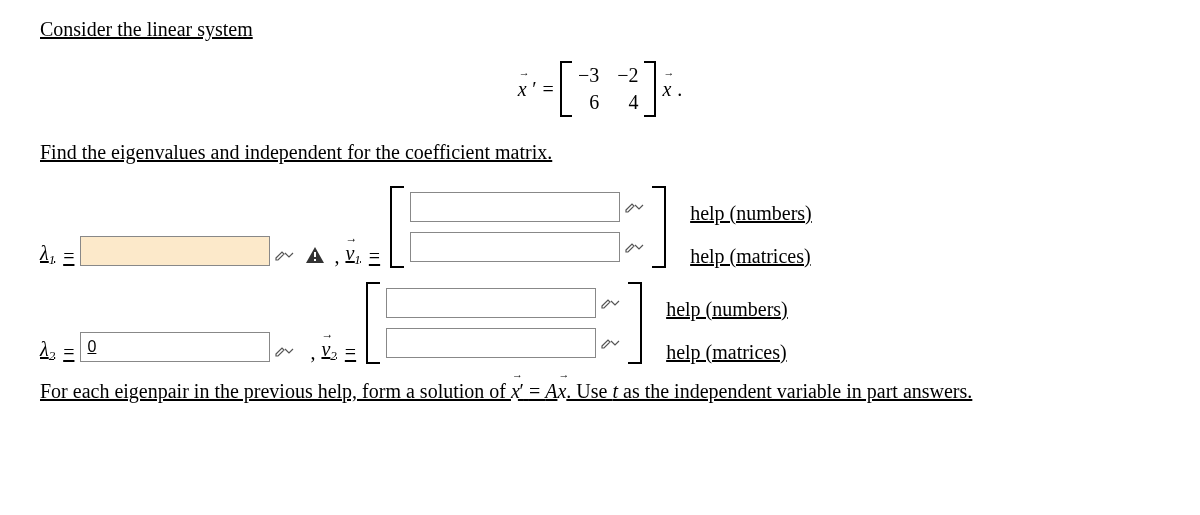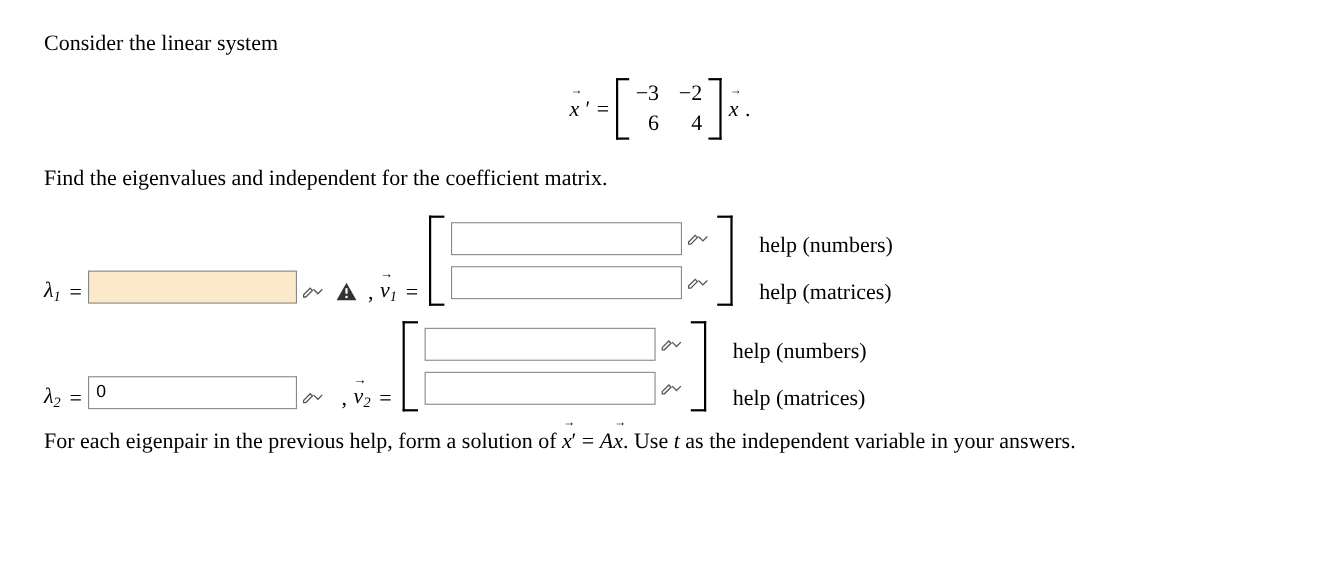--- a/index.html
+++ b/index.html
@@ -6,21 +6,22 @@
     margin: 0;
     padding: 0;
     width: 1200px;
     height: 515px;
     font-family: Georgia, 'Times New Roman', serif;
     font-size: 20px;
     color: #000;
     background: #fff;
   }
   .page {
-    padding: 28px 40px 10px 40px;
+    padding: 18px 40px 10px 40px;
+    text-decoration: underline;
   }
   .prompt-line {
     margin-bottom: 20px;
   }
   .equation-center {
     text-align: center;
     margin: 14px 0 24px 0;
   }
   .eq-inline {
     display: inline-flex;
@@ -289,16 +290,16 @@
     </span>
     <span class="help-links">
       <span class="help-link">help (numbers)</span>
       <span class="help-link">help (matrices)</span>
     </span>
   </div>
 
   <div class="final-line">
     <span>For each eigenpair in the previous help, form a solution of </span>
     <span class="italic arrow-over"><span>x</span></span><span class="prime"> ′</span>
-    <span> = </span><span class="italic">A</span><span class="italic arrow-over"><span>x</span></span><span>. Use </span><span class="italic">t</span><span> as the independent variable in your answers.</span>
+    <span> = </span><span class="italic">A</span><span class="italic arrow-over"><span>x</span></span><span>. Use </span><span class="italic">t</span><span> as the independent variable in part answers.</span>
   </div>
 
 </div>
 
 </body></html>

